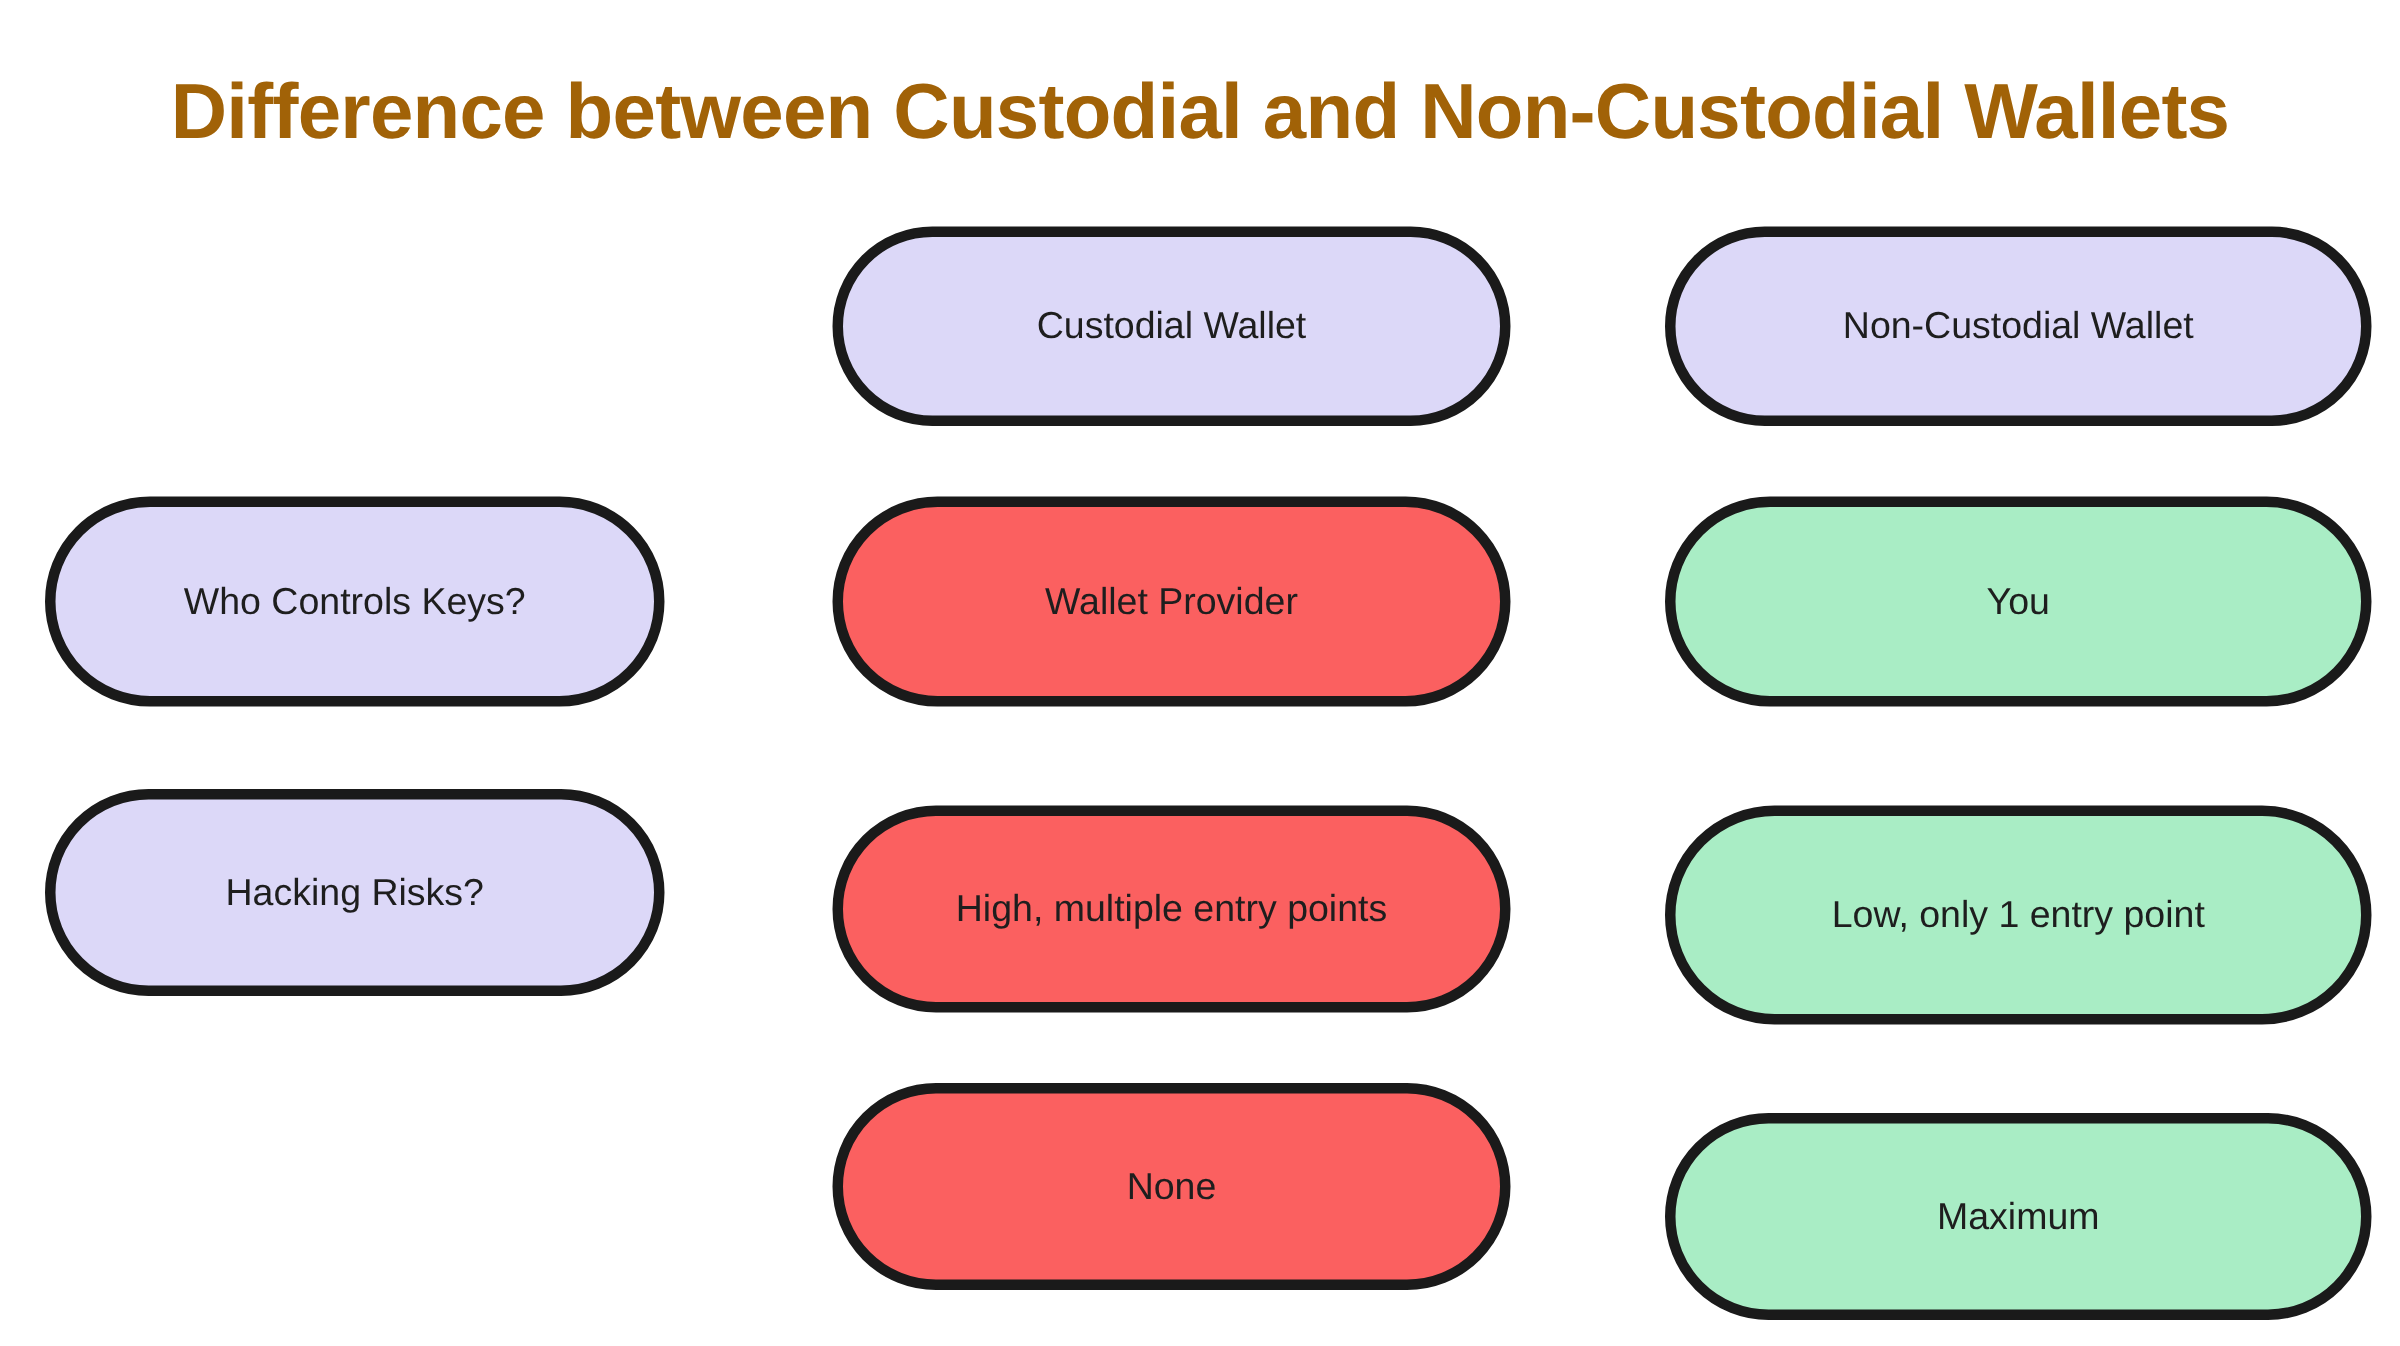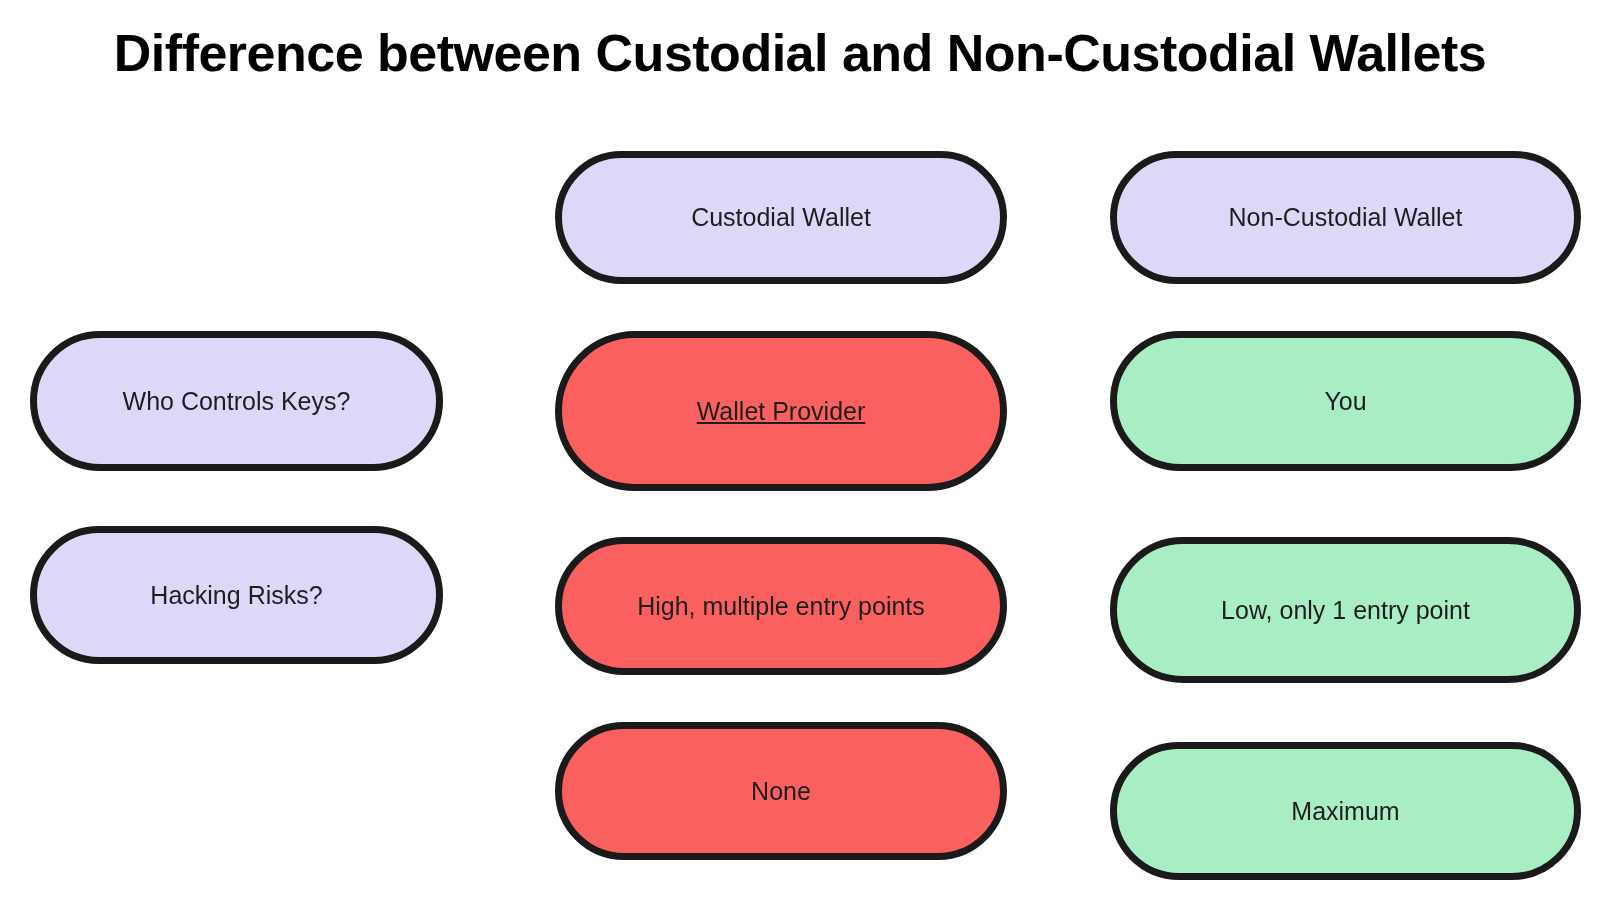--- a/index.html
+++ b/index.html
@@ -21,28 +21,28 @@
     overflow: hidden;
   }
   .canvas {
     position: relative;
     width: 1600px;
     height: 897px;
   }
   .title {
     position: absolute;
     left: 0;
-    top: 24px;
+    top: 46px;
     width: 100%;
     margin: 0;
     text-align: center;
     font-size: 52px;
     font-weight: 700;
     letter-spacing: -0.5px;
-    color: #000000;
+    color: #a16207;
     line-height: 1.15;
   }
   .pill {
     position: absolute;
     border: 7px solid var(--border);
     border-radius: 999px;
     display: flex;
     align-items: center;
     justify-content: center;
     text-align: center;
@@ -61,21 +61,21 @@
 <div class="canvas">
 
   <h1 class="title">Difference between Custodial and Non-Custodial Wallets</h1>
 
   <div class="pill fill-lavender" style="left:555px; top:151px; width:452px; height:133px;">Custodial Wallet</div>
 
   <div class="pill fill-lavender" style="left:1110px; top:151px; width:471px; height:133px;">Non-Custodial Wallet</div>
 
   <div class="pill fill-lavender" style="left:30px; top:331px; width:413px; height:140px;">Who Controls Keys?</div>
 
-  <div class="pill fill-red" style="left:555px; top:331px; width:452px; height:160px;text-decoration:underline;">Wallet Provider</div>
+  <div class="pill fill-red" style="left:555px; top:331px; width:452px; height:140px;">Wallet Provider</div>
 
   <div class="pill fill-green" style="left:1110px; top:331px; width:471px; height:140px;">You</div>
 
   <div class="pill fill-lavender" style="left:30px; top:526px; width:413px; height:138px;">Hacking Risks?</div>
 
   <div class="pill fill-red" style="left:555px; top:537px; width:452px; height:138px; padding:0 40px;text-align:center;">High, multiple entry points</div>
 
   <div class="pill fill-green" style="left:1110px; top:537px; width:471px; height:146px; padding:0 20px;">Low, only 1 entry point</div>
 
 

